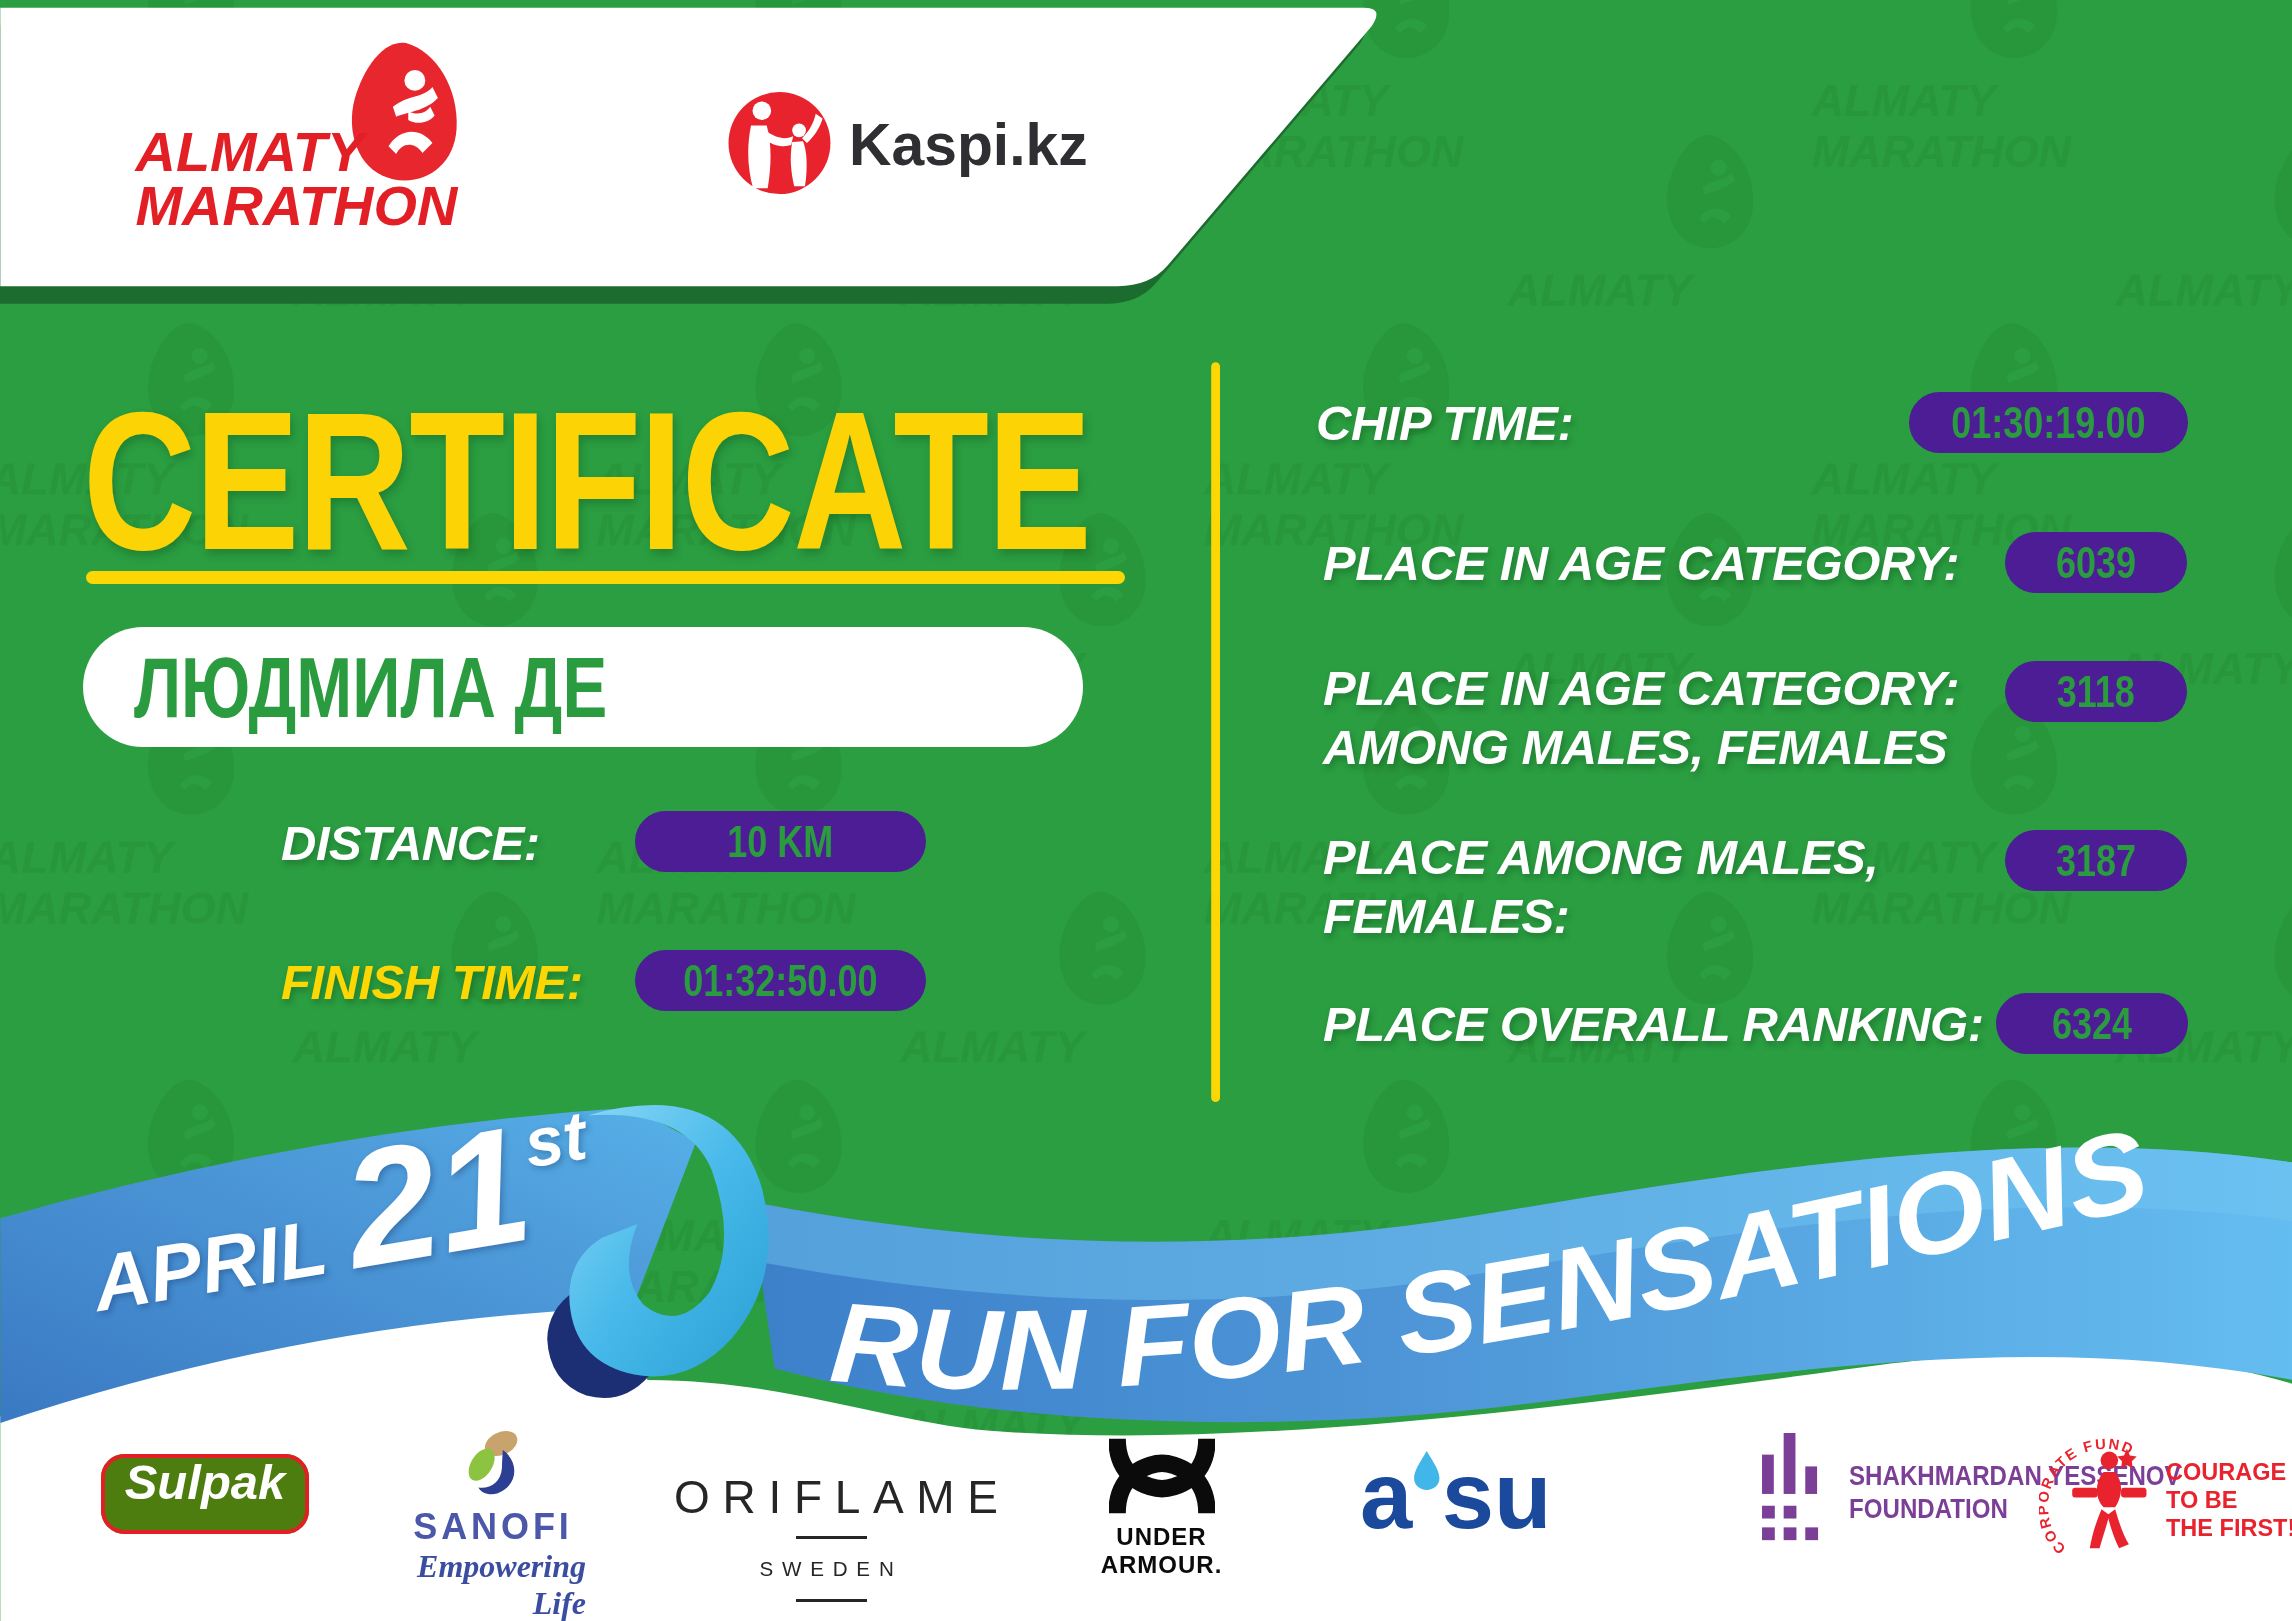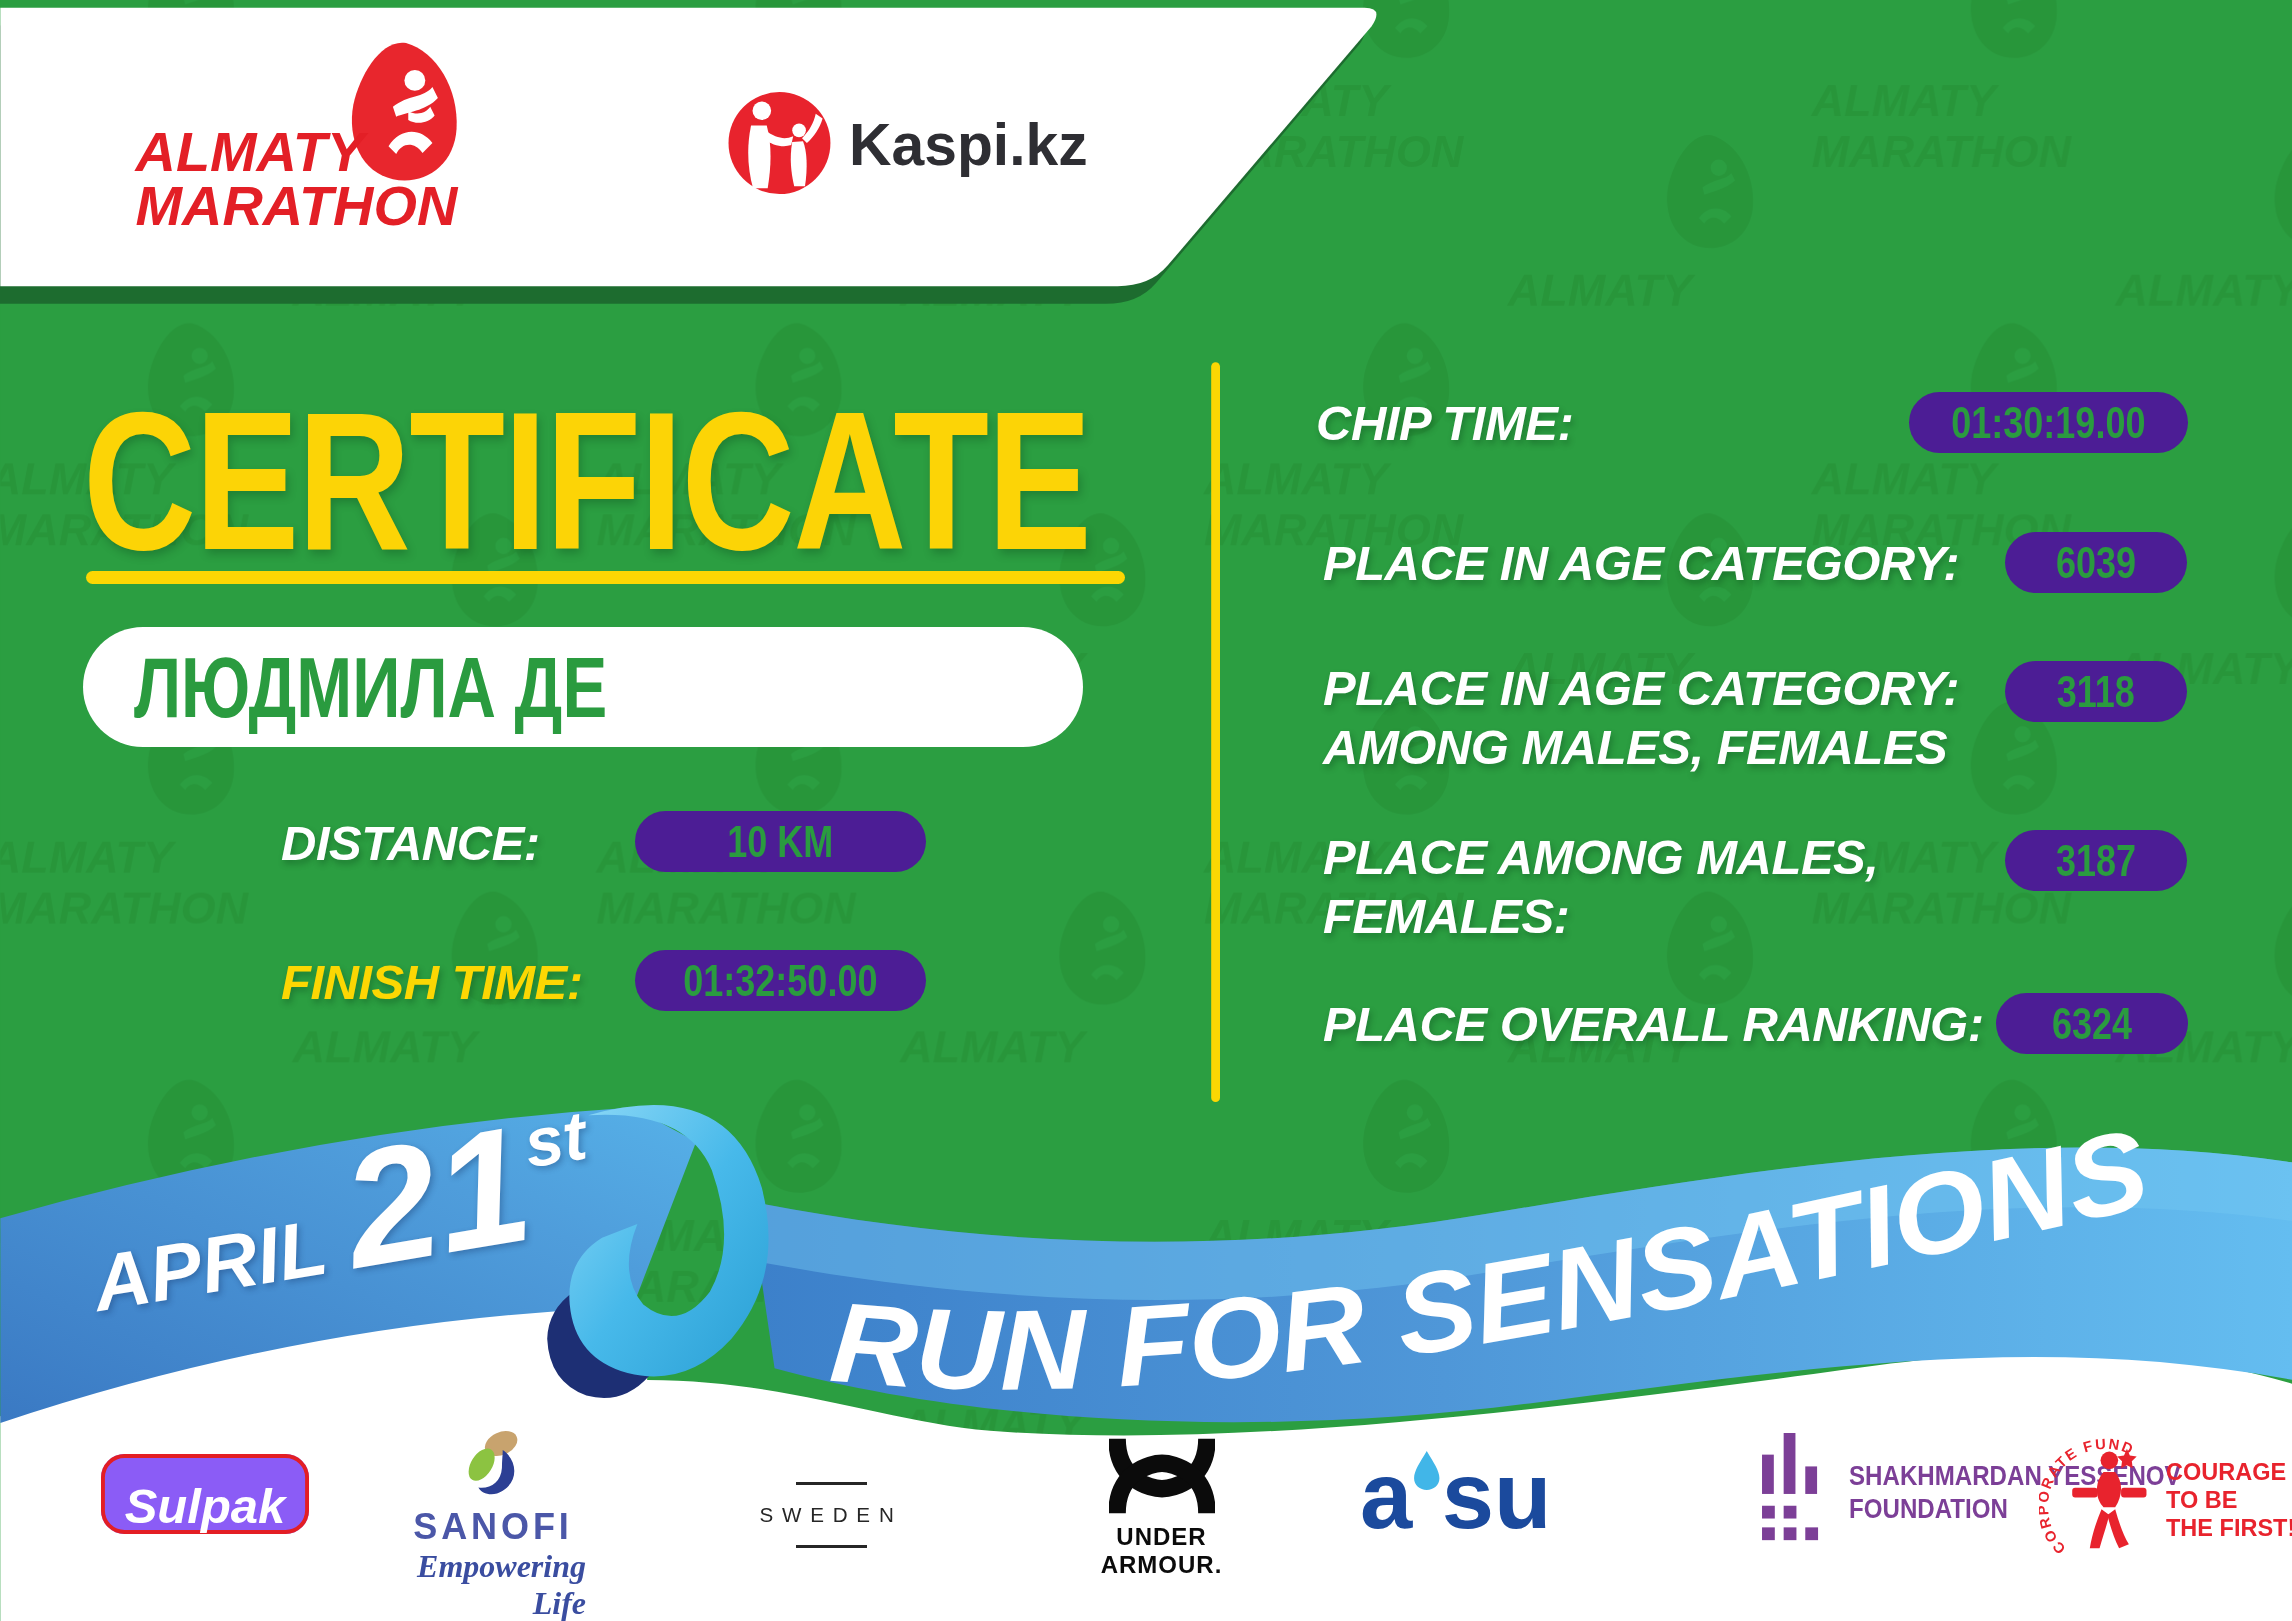--- a/index.html
+++ b/index.html
@@ -39,22 +39,22 @@
     background:#fff; border-radius:61px; display:flex; align-items:center;
   }
   .name-pill .nm{
     color:#2a9b3f; font-weight:800; font-size:86px; white-space:nowrap;
     display:inline-block; transform:scaleX(.78); transform-origin:0 50%;
     margin-left:51px;
   }
 
   
   .sulpak{
-    background:#8b5cf6; border-radius:23.5px;
-    display:flex; align-items:flex-end; justify-content:center;
+    background:#4d7c0f; border-radius:23.5px;
+    display:flex; align-items:flex-start; justify-content:center;
     box-shadow:inset 0 0 0 3.9px #e31e24;
   }
   .sulpak span{color:#fff; font-style:italic; font-weight:900; font-size:49px;}
   .sanofi-name{color:#4b57a8; font-weight:700; font-size:36px; letter-spacing:3.9px; text-align:center;}
   .sanofi-tag{font-family:"Liberation Serif", serif; font-style:italic; color:#3a4da0; font-weight:700; font-size:32px; text-align:right;}
   .oriflame-name{color:#262626; font-weight:400; font-size:46px; letter-spacing:12.7px; white-space:nowrap;}
   .oriflame-sub{display:flex; align-items:center; gap:18px; color:#262626;flex-direction:column;}
   .oriflame-sub .ln{width:71px; height:2.9px; background:#262626;}
   .oriflame-sub span{font-size:20.6px; letter-spacing:8.8px; font-weight:400;}
   .ua-word{color:#0b0b0b; font-weight:700; font-size:24px; letter-spacing:1px; text-align:center;}
@@ -236,20 +236,21 @@
     <svg width="94" height="73" viewBox="0 0 100 90" style="display:inline-block">
       <ellipse cx="60" cy="18" rx="21" ry="14" transform="rotate(-24 60 18)" fill="#c8a36e"></ellipse>
       <ellipse cx="36" cy="44" rx="13" ry="22" transform="rotate(32 36 44)" fill="#8cc341"></ellipse>
       <path d="M62,26 C80,38 82,64 62,76 C50,84 36,80 32,72 C46,74 60,66 61,48 C61,40 62,32 62,26 Z" fill="#2c3f94"></path>
     </svg>
     <div class="sanofi-name">SANOFI</div>
     <div class="sanofi-tag">Empowering Life</div>
   </div>
 
   <div class="abs" style="left:674px;top:1470px;width:314px;text-align:center">
+    <div class="oriflame-name">ORIFLAME</div>
     <div class="oriflame-sub" style="justify-content:center;margin-top:11.8px">
       <div class="ln"></div>
       <span>SWEDEN</span>
       <div class="ln"></div>
     </div>
   </div>
 
   <div class="abs" style="left:1088px;top:1433px;width:147px;text-align:center">
     <svg width="106" height="86" viewBox="-54 -44 108 88">
       <path d="M-46,-38 C-46,4 -12,13 0,13 C12,13 46,4 46,-38" fill="none" stroke="#0b0b0b" stroke-width="18"></path>

